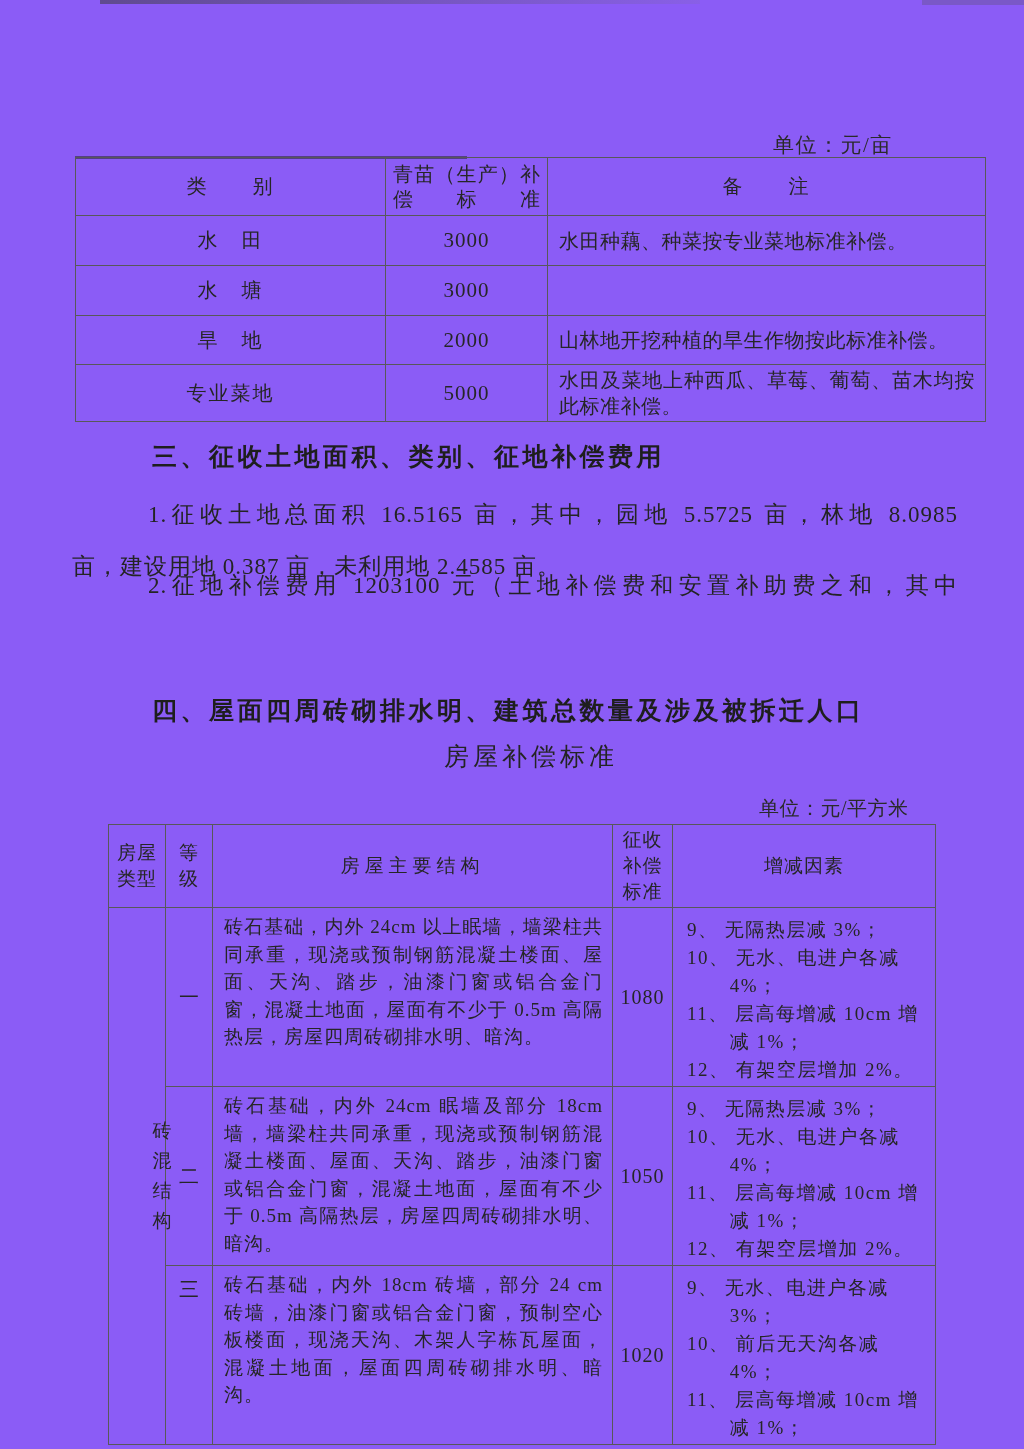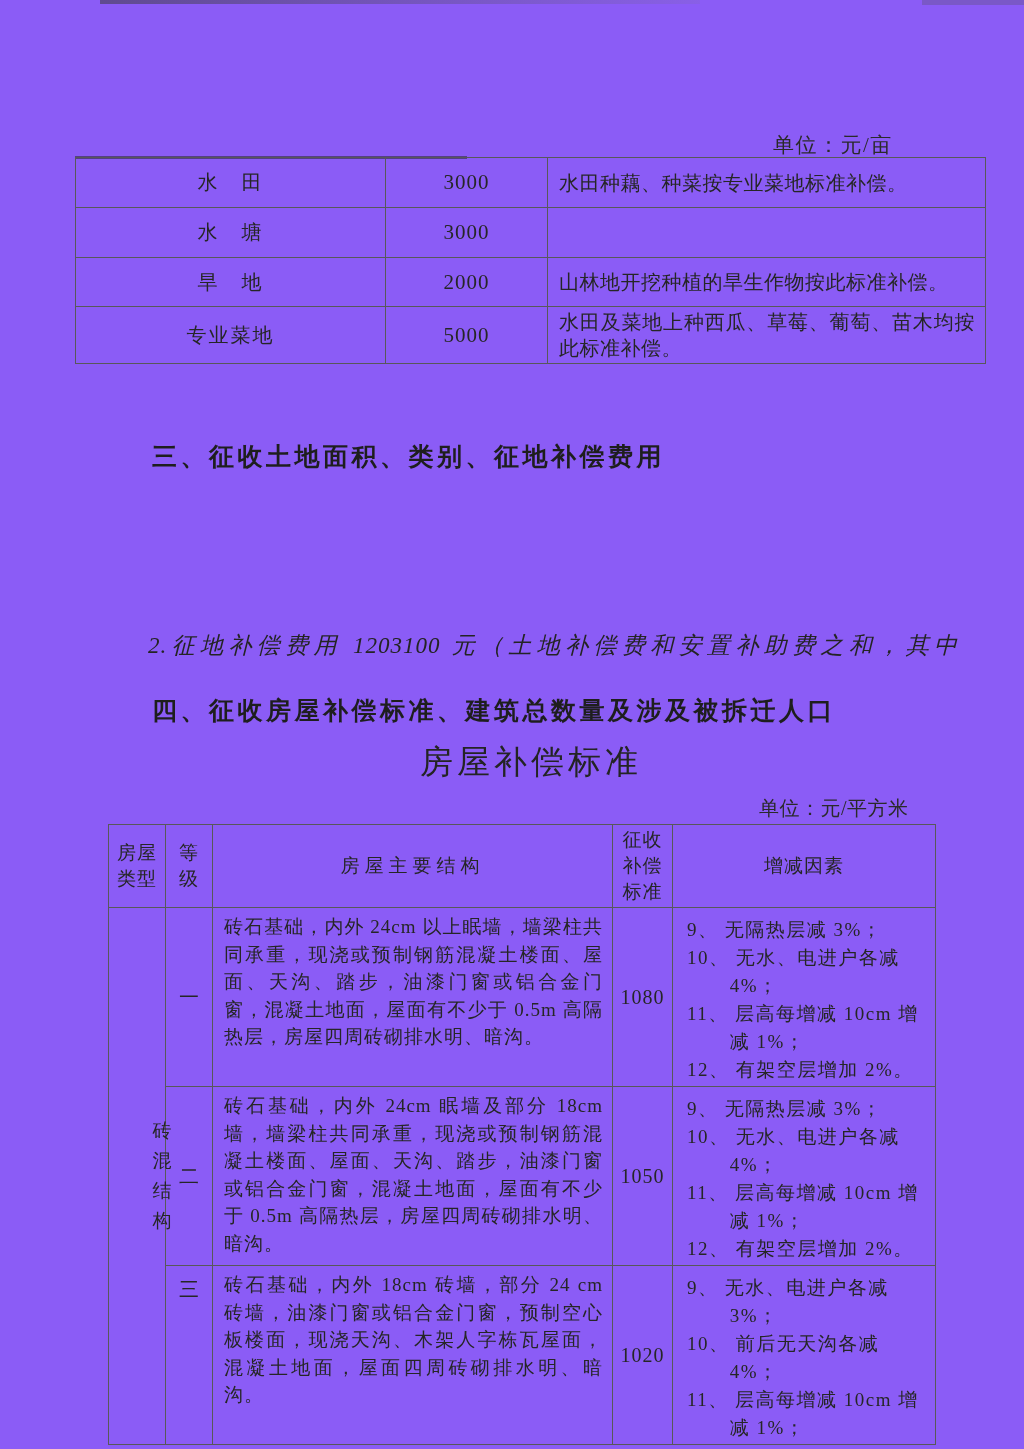--- a/index.html
+++ b/index.html
@@ -51,26 +51,26 @@
     font-size:25px;font-weight:bold;letter-spacing:3.5px;color:#1e1e1e;
     white-space:nowrap;
   }
   #heading3{top:440px;}
   #heading4{top:694px;}
   .para{
     position:absolute;left:72px;width:886px;
     font-size:23px;line-height:52px;letter-spacing:1px;color:#242424;
   }
   #para1{top:489px;}
-  #para2{top:620px;font-style:italic;}
+  #para2{top:560px;}
   .jline{text-align:justify;text-align-last:justify;white-space:normal;}
   #subtitle{
     position:absolute;left:0;top:740px;width:1024px;
     text-align:center;padding-left:38px;box-sizing:border-box;
-    font-size:33px;letter-spacing:4px;color:#242424;
+    font-size:25px;letter-spacing:4px;color:#242424;
   }
 
   
   #house-table{
     position:absolute;left:108px;top:824px;width:827px;
     font-size:19px;
     border-radius:8px;
   }
   #house-table td{color:#262626;vertical-align:middle;}
   #house-table .hd{
@@ -107,20 +107,25 @@
 
   <div id="unit1" class="unit-label">单位：元/亩</div>
 
   <table id="land-table">
     <colgroup>
         <col style="width:310px">
         <col style="width:162px">
         <col style="width:438px">
       </colgroup>
     <tbody>
+        <tr style="height:58px">
+      <td class="hdr">类　　别</td>
+      <td class="hdr hdr-std">青苗（生产）补偿标准</td>
+      <td class="hdr">备　　注</td>
+    </tr>
     <tr style="height:50px">
       <td class="cat">水　田</td>
       <td class="std">3000</td>
       <td class="rmk">水田种藕、种菜按专业菜地标准补偿。</td>
     </tr>
     <tr style="height:50px">
       <td class="cat">水　塘</td>
       <td class="std">3000</td>
       <td class="rmk"></td>
     </tr>
@@ -131,25 +136,29 @@
     </tr>
     <tr style="height:56px">
       <td class="cat">专业菜地</td>
       <td class="std">5000</td>
       <td class="rmk">水田及菜地上种西瓜、草莓、葡萄、苗木均按此标准补偿。</td>
     </tr>
   </tbody>
     </table>
 
   <div id="heading3" class="h-section">三、征收土地面积、类别、征地补偿费用</div>
+  <div id="para1" class="para">
+    <div class="jline" style="text-indent:76px;">1.征收土地总面积 16.5165 亩，其中，园地 5.5725 亩，林地 8.0985</div>
+    <div>亩，建设用地 0.387 亩，未利用地 2.4585 亩。</div>
+  </div>
   <div id="para2" class="para">
     <div class="jline" style="text-indent:76px;">2.征地补偿费用 1203100 元（土地补偿费和安置补助费之和，其中</div>
   </div>
 
-  <div id="heading4" class="h-section">四、征收房屋补偿标准、建筑总数量及涉及被拆迁人口</div>
+  <div id="heading4" class="h-section">四、屋面四周砖砌排水明、建筑总数量及涉及被拆迁人口</div>
   <div id="subtitle">房屋补偿标准</div>
   <div id="unit2" class="unit-label">单位：元/平方米</div>
 
   <table id="house-table">
     <colgroup>
       <col style="width:57px">
         <col style="width:47px">
         <col style="width:400px">
       <col style="width:60px">
         <col style="width:263px">

